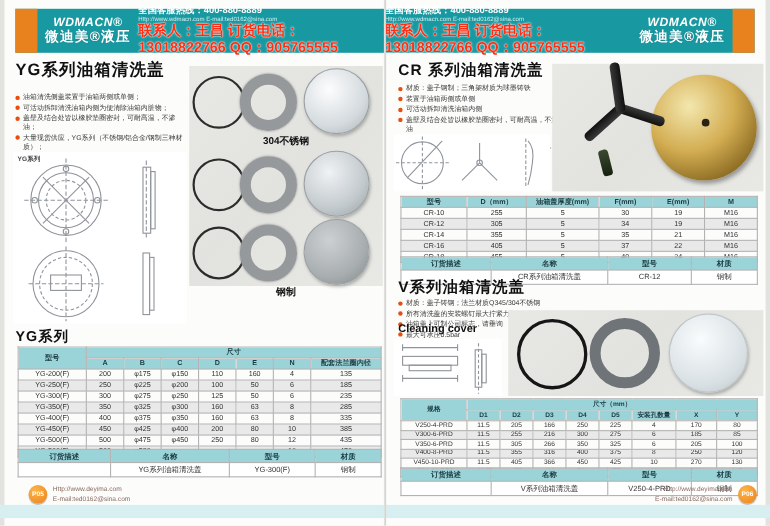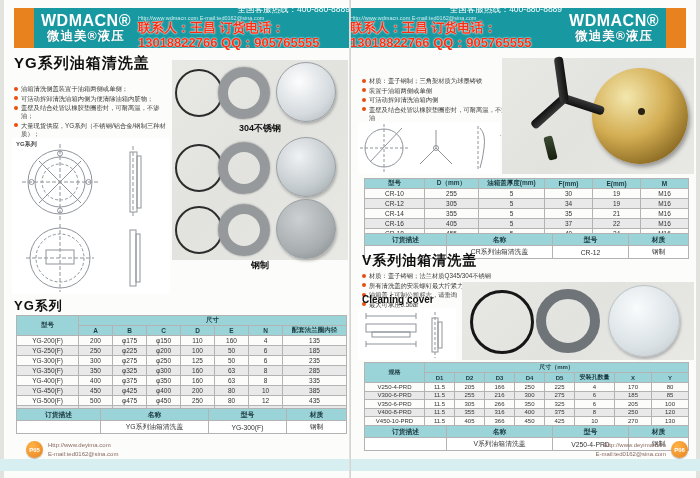--- a/index.html
+++ b/index.html
@@ -10,24 +10,24 @@
   .seam{position:absolute;left:349px;top:0;width:2px;height:478px;background:linear-gradient(90deg,#e5e5e3,#cfcfcd);}
   .page{position:absolute;top:0;width:350px;height:478px;}
   #page-left{left:0;} #page-right{left:350px;}
 
   
   .header{position:absolute;top:8px;height:40px;background:#1899a1;display:flex;align-items:center;}
   .header--left{left:14px;right:0;}
   .header--right{left:0;right:14px;justify-content:flex-end;}
   .orange-block{width:20px;height:40px;background:#e8821e;flex:none;}
   .logo{color:#fff;line-height:1.05;padding:0 7px;flex:none;text-align:center;}
-  .logo-en{font-weight:bold;font-size:16px;letter-spacing:.5px;}
+  .logo-en{font-weight:bold;font-size:11px;letter-spacing:.5px;font-style:italic;}
   .logo-cn{font-weight:bold;font-size:12.5px;letter-spacing:1px;text-shadow:0 0 1px #0b6b72;}
   .contact{line-height:1.15;min-width:0;}
-  .contact .hotline{color:#fff;font-weight:normal;font-size:8.5px;text-align:right;}
+  .contact .hotline{color:#fff;font-weight:bold;font-size:8.5px;}
   .contact .urls{color:#cdeef0;font-size:5.5px;}
   .contact .order-line{color:#ff2d12;font-weight:bold;font-size:13px;text-shadow:0 0 2px #fff,0 0 1px #fff;}
 
   
   .sec-title{position:absolute;font-weight:bold;color:#101010;letter-spacing:1px;}
   .bullets{position:absolute;}
   .bullet{display:flex;gap:3px;font-size:6.3px;line-height:1.28;color:#3a3a3a;margin-bottom:1.5px;}
   .bullet .dot{width:4px;height:4px;border-radius:50%;background:#e84e0f;margin-top:1.5px;flex:none;}
   table{border-collapse:collapse;width:100%;table-layout:fixed;}
   th,td{border:1px solid #b3b3b3;font-size:6.5px;padding:0;text-align:center;color:#333;height:9px;overflow:hidden;white-space:nowrap;}
@@ -324,20 +324,21 @@
         </div>
         <div class="order-line">联系人：王昌 订货电话：13018822766 QQ：905765555</div>
       </div>
       <div class="logo">
         <div class="logo-en">WDMACN®</div>
         <div class="logo-cn">微迪美®液压</div>
       </div>
       <div class="orange-block"></div>
     </div>
 
+    <div class="sec-title" style="left:12px;top:55px;font-size:14px;">CR 系列油箱清洗盖</div>
 
     <div class="bullets" style="left:12px;top:77px;width:150px;">
         <div class="bullet">
           <span class="dot"></span>
           <span>材质：盖子钢制；三角架材质为球墨铸铁</span>
         </div>
         <div class="bullet">
           <span class="dot"></span>
           <span>装置于油箱两侧或单侧</span>
         </div>

